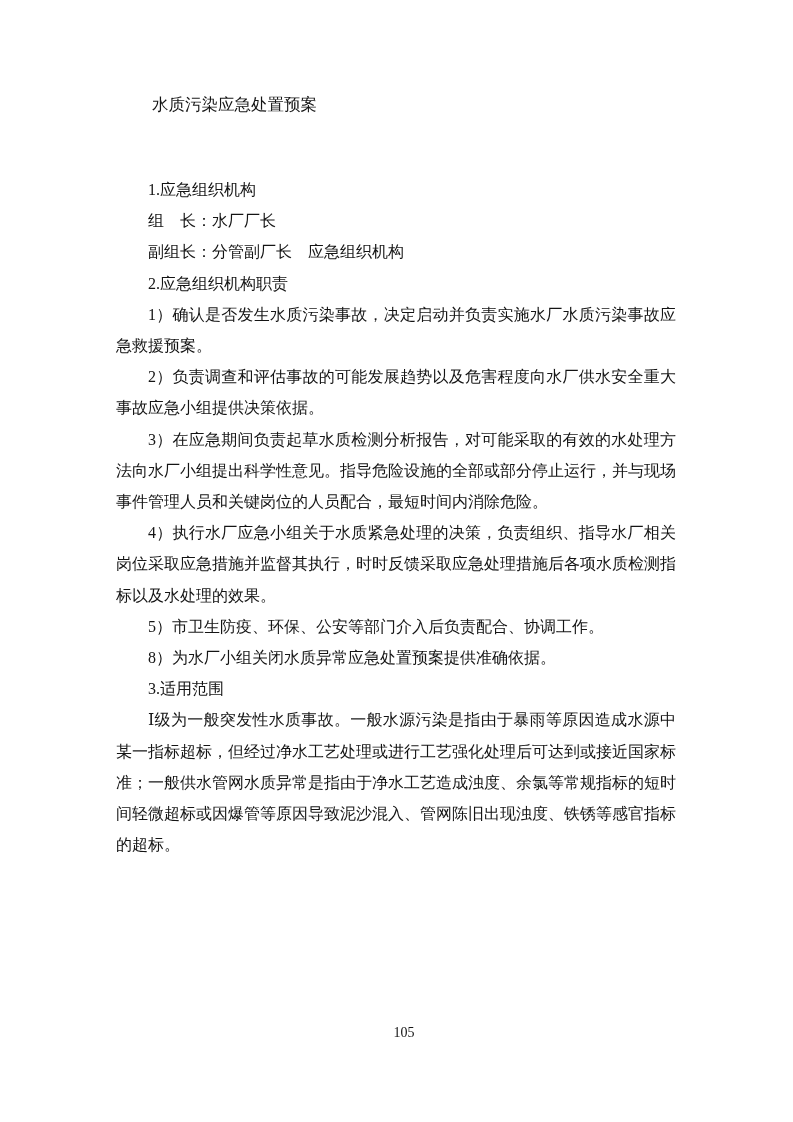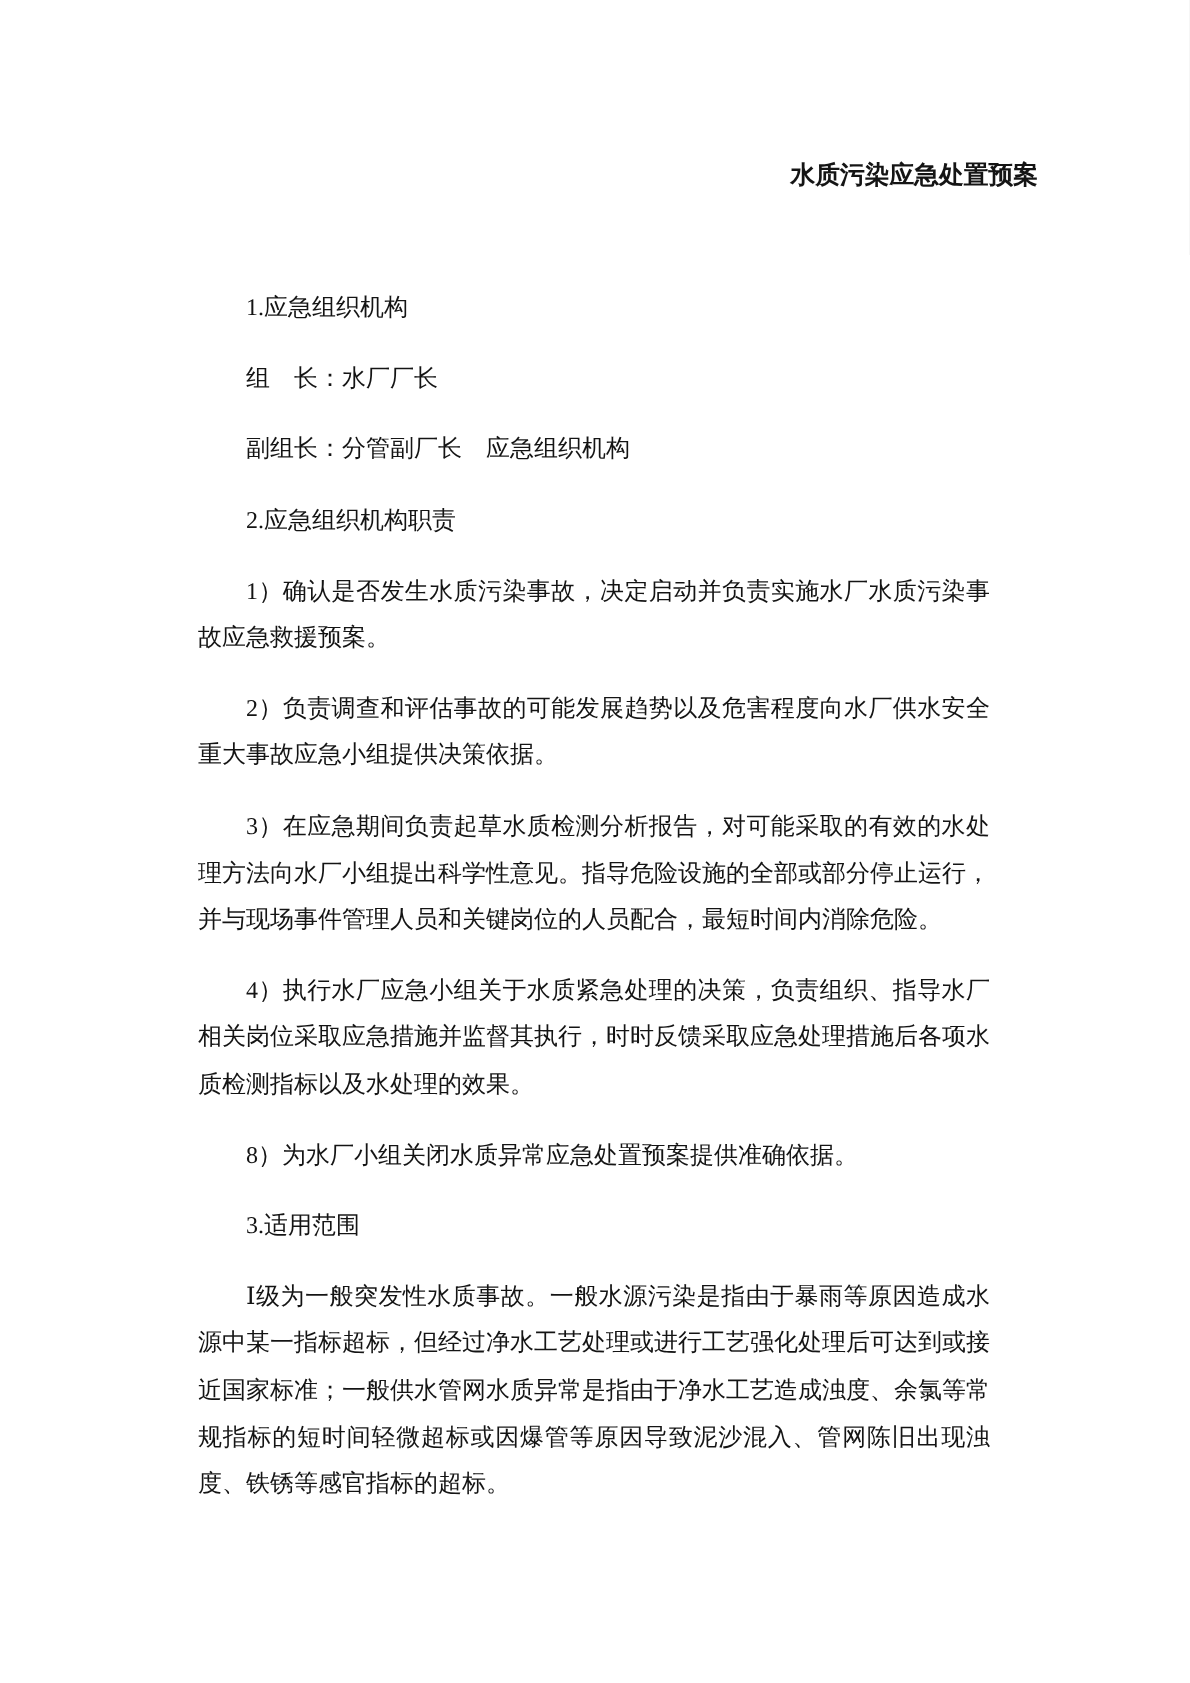--- a/index.html
+++ b/index.html
@@ -15,41 +15,41 @@
     height: 1122px;
     background: #ffffff;
     color: #141414;
     overflow: hidden;
   }
   .doc-title {
     position: absolute;
     top: 90px;
     left: 116px;
     width: 560px;
-    margin: 16px;
+    margin: 4px;
     font-size: 16.5px;
     line-height: 22px;
-    font-weight: bold;
-    text-align: right;
+    font-weight: normal;
+    text-align: left;
     
     text-indent: 32px;
     white-space: nowrap;
   }
   .doc-body {
     position: absolute;
     top: 174px;
     left: 116px;
     width: 560px;
     font-size: 16px;
     line-height: 31.2px;
     text-align: justify;
     text-justify: inter-ideograph;
   }
   .doc-body p {
-    margin: 16px;
+    margin: 0;
     padding: 0;
     text-indent: 32px;
     overflow-wrap: break-word;
   }
   .page-number {
     position: absolute;
     top: 1022px;
     left: 116px;
     width: 560px;
     font-size: 14px;
@@ -67,19 +67,21 @@
 
   <div class="doc-body">
     <p>1.应急组织机构</p>
     <p>组　长：水厂厂长</p>
     <p>副组长：分管副厂长　应急组织机构</p>
     <p>2.应急组织机构职责</p>
     <p>1）确认是否发生水质污染事故，决定启动并负责实施水厂水质污染事故应急救援预案。</p>
     <p>2）负责调查和评估事故的可能发展趋势以及危害程度向水厂供水安全重大事故应急小组提供决策依据。</p>
     <p>3）在应急期间负责起草水质检测分析报告，对可能采取的有效的水处理方法向水厂小组提出科学性意见。指导危险设施的全部或部分停止运行，并与现场事件管理人员和关键岗位的人员配合，最短时间内消除危险。</p>
     <p>4）执行水厂应急小组关于水质紧急处理的决策，负责组织、指导水厂相关岗位采取应急措施并监督其执行，时时反馈采取应急处理措施后各项水质检测指标以及水处理的效果。</p>
+    <p>5）市卫生防疫、环保、公安等部门介入后负责配合、协调工作。</p>
     <p>8）为水厂小组关闭水质异常应急处置预案提供准确依据。</p>
     <p>3.适用范围</p>
     <p>Ⅰ级为一般突发性水质事故。一般水源污染是指由于暴雨等原因造成水源中某一指标超标，但经过净水工艺处理或进行工艺强化处理后可达到或接近国家标准；一般供水管网水质异常是指由于净水工艺造成浊度、余氯等常规指标的短时间轻微超标或因爆管等原因导致泥沙混入、管网陈旧出现浊度、铁锈等感官指标的超标。</p>
   </div>
 
+  <div class="page-number">105</div>
 
 </div>
 
 </body></html>

